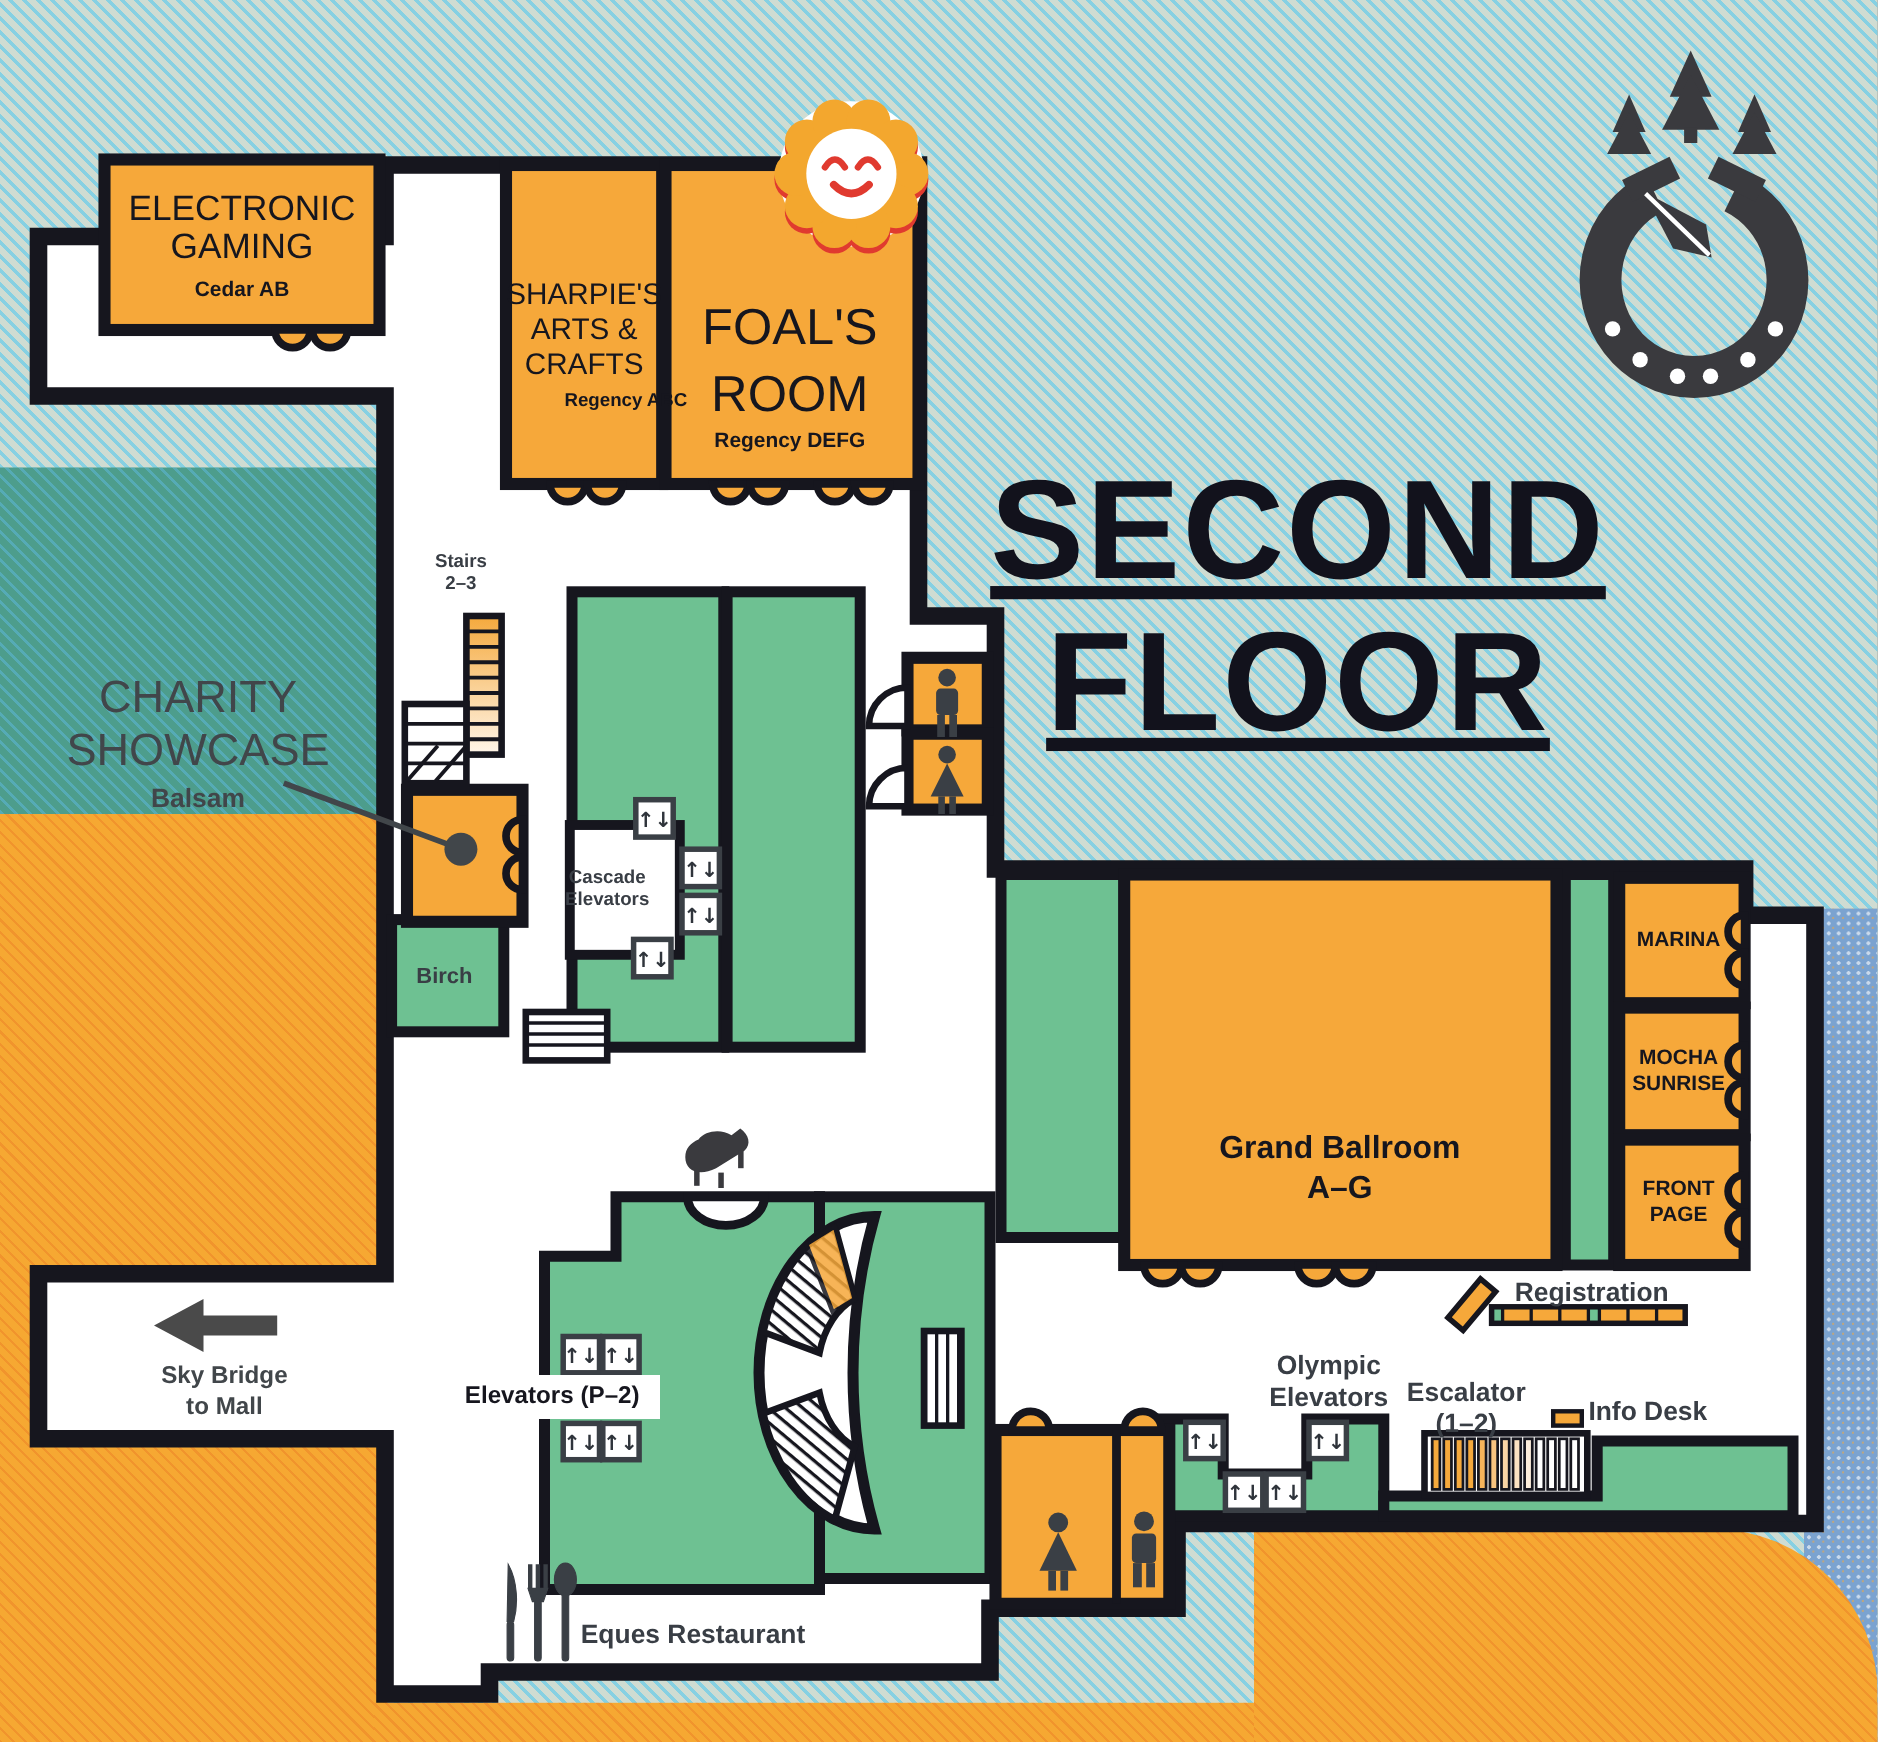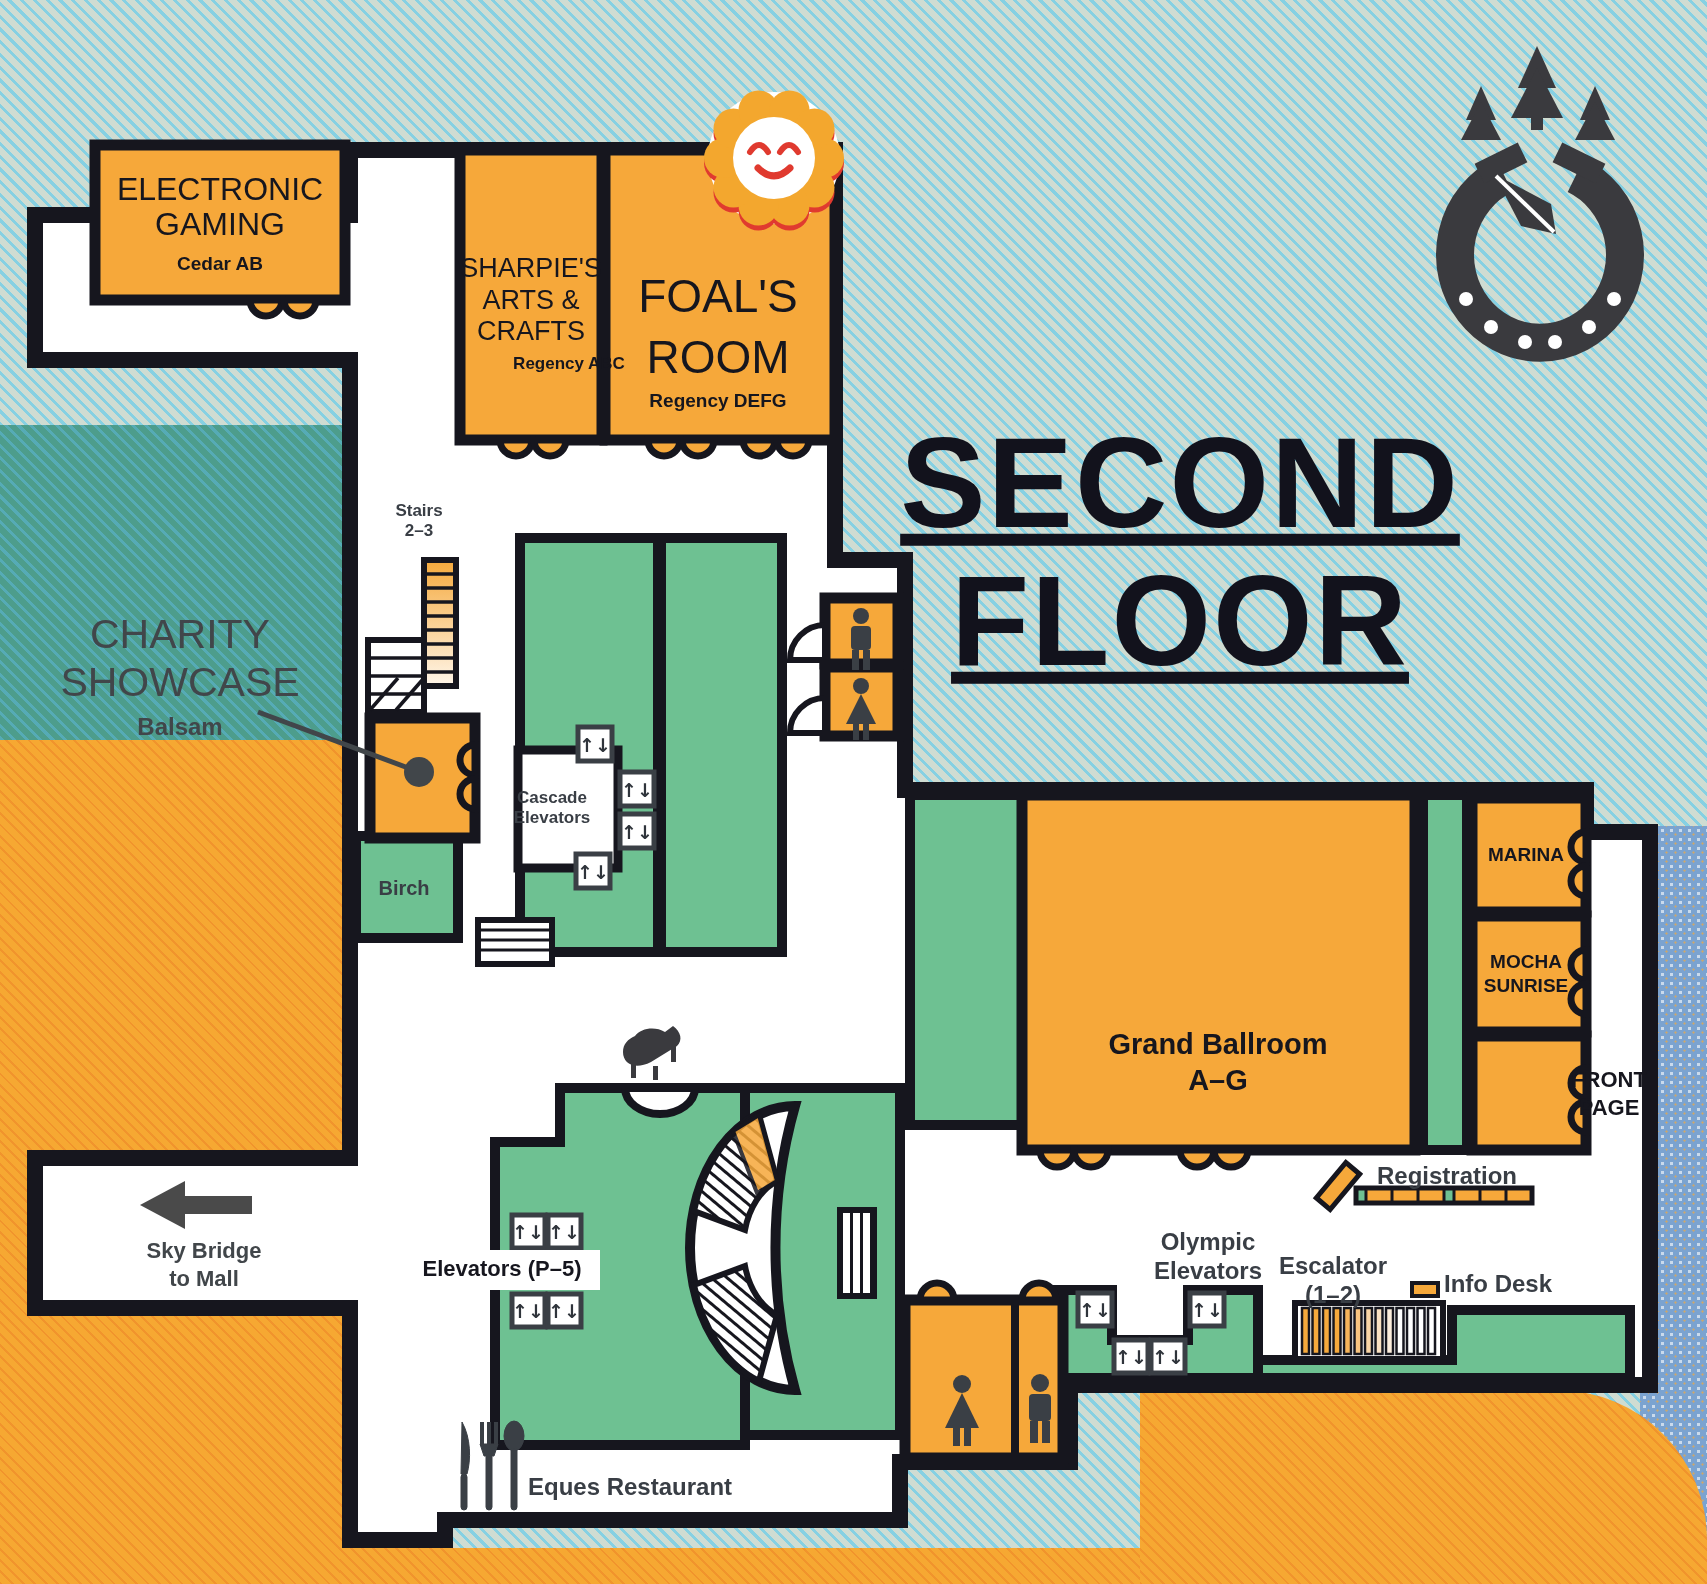--- a/index.html
+++ b/index.html
@@ -402,28 +402,28 @@
   <div class="lbl t-map" style="left:552px;top:808px;font-size:17px;">Cascade
 Elevators</div>
   <div class="lbl t-map" style="left:404px;top:888px;font-size:20px;">Birch</div>
 
   <div class="lbl t-sub" style="left:1218px;top:1062px;font-size:29px;line-height:1.25;">Grand Ballroom
 A–G</div>
 
   <div class="lbl t-sub" style="left:1526px;top:855px;font-size:19px;">MARINA</div>
   <div class="lbl t-sub" style="left:1526px;top:974px;font-size:19px;line-height:1.25;">MOCHA
 SUNRISE</div>
-  <div class="lbl t-sub" style="left:1609px;top:1093px;font-size:22px;line-height:1.25;">FRONT
+  <div class="lbl t-sub" style="left:1526px;top:1093px;font-size:19px;line-height:1.25;">FRONT
 PAGE</div>
 
   <div class="lbl t-map" style="left:1447px;top:1176px;font-size:24px;">Registration</div>
   <div class="lbl t-map" style="left:1208px;top:1257px;font-size:24px;">Olympic
 Elevators</div>
   <div class="lbl t-map" style="left:1333px;top:1281px;font-size:24px;">Escalator
 (1–2)</div>
   <div class="lbl t-map" style="left:1498px;top:1284px;font-size:24px;">Info Desk</div>
 
   <div class="lbl t-map t-gray" style="left:204px;top:1264px;font-size:22px;line-height:1.25;">Sky Bridge
 to Mall</div>
-  <div class="lbl t-map" style="left:502px;top:1269px;font-size:22px;color:#16161E;">Elevators (P–5)</div>
+  <div class="lbl t-map" style="left:502px;top:1269px;font-size:22px;color:#16161E;">Elevators (P–2)</div>
   <div class="lbl t-map" style="left:630px;top:1487px;font-size:24px;">Eques Restaurant</div>
 
 </div>
 
 </body></html>

